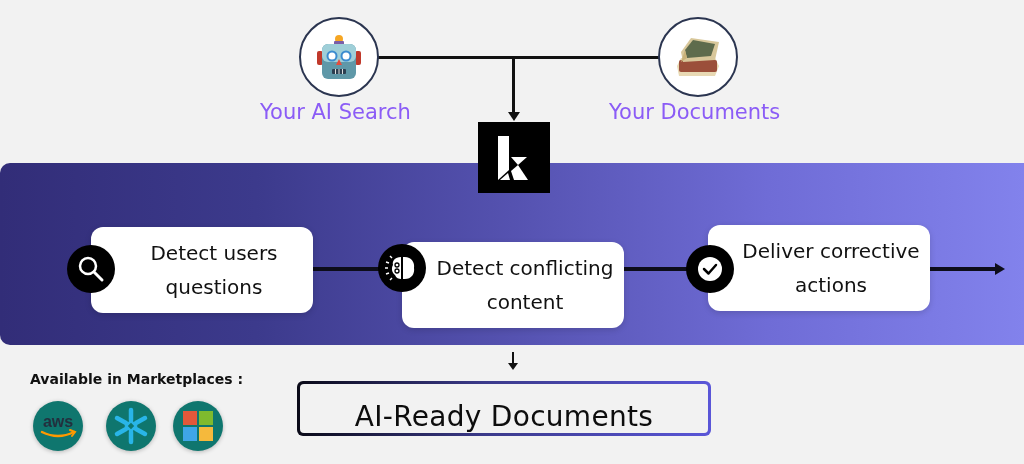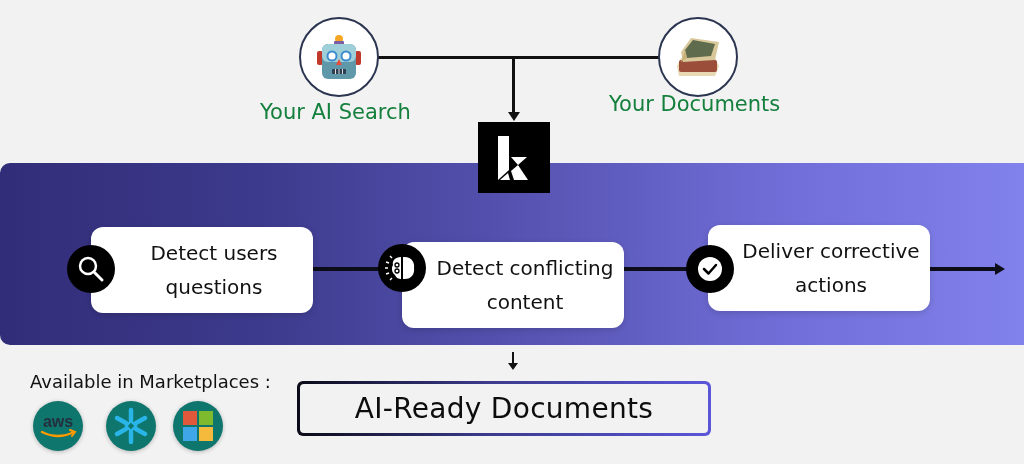--- a/index.html
+++ b/index.html
@@ -17,21 +17,21 @@
     position: absolute; width: 0; height: 0;
     border-left: 6px solid transparent; border-right: 6px solid transparent;
     border-top: 9px solid #111;
   }
   .circle {
     position: absolute; width: 80px; height: 80px; border-radius: 50%;
     background: #fff; border: 2px solid #2b3550; box-sizing: border-box;
     display: flex; align-items: center; justify-content: center;
   }
   .top-label {
-    position: absolute; font-size: 21px; color: #15803d; white-space: nowrap;
+    position: absolute; font-size: 21px; color: #8b5cf6; white-space: nowrap;
     font-family: "DejaVu Sans", sans-serif;
   }
   .logo {
     position: absolute; left: 478px; top: 122px; width: 72px; height: 71px;
     background: #000; z-index: 3;
   }
   .band {
     position: absolute; left: 0; top: 163px; width: 1024px; height: 182px;
     background: linear-gradient(90deg, #322d78 0%, #3c3a8c 25%, #5552b0 50%, #6f6cd6 75%, #8282ec 100%);
     border-radius: 10px 0 0 10px;
@@ -49,35 +49,35 @@
     display: flex; align-items: center; justify-content: center; text-align: center;
     font-size: 20px; line-height: 34px; color: #111;
     box-shadow: 0 2px 6px rgba(0,0,0,0.15);
   }
   .step-text { display: block; width: 190px; margin-left: 24px; }
   .step-icon {
     position: absolute; width: 48px; height: 48px; border-radius: 50%;
     background: #000; z-index: 4;
     display: flex; align-items: center; justify-content: center;
   }
-  .market-label { position: absolute; left: 30px; top: 371px; font-size: 18px; color: #111; }
+  .market-label { position: absolute; left: 30px; top: 371px; font-size: 14px; color: #111; font-weight: bold; }
   .market-icon {
     position: absolute; width: 50px; height: 50px; border-radius: 50%;
     background: #0f766e; box-shadow: 0 1px 4px rgba(0,0,0,0.25);
     display: flex; align-items: center; justify-content: center;
   }
   .final-box {
     position: absolute; left: 297px; top: 381px; width: 414px; height: 55px;
     border-radius: 6px; box-sizing: border-box;
     padding: 3px;
     background: linear-gradient(90deg, #0a0a18 0%, #3b3a8a 45%, #5a56d8 100%);
   }
   .final-inner {
     width: 100%; height: 100%; background: #f2f2f2; border-radius: 4px;
-    display: flex; align-items: center; justify-content: center;
+    display: flex; align-items: flex-end; justify-content: center;
     font-size: 28px; color: #0d0d0d; letter-spacing: 0.3px;
   }
 </style>
 </head>
 <body>
 
 <div class="hline" style="left:378px; top:56px; width:282px;"></div>
 <div class="vline" style="left:512px; top:56px; height:58px;"></div>
 <div class="arrow-down" style="left:508px; top:112px;"></div>
 
@@ -102,21 +102,21 @@
 
 <div class="circle" style="left:658px; top:17px;">
   <svg width="54" height="50" viewBox="0 0 54 50">
     <path d="M6 34 L10 26 L44 26 L48 34 L44 44 L8 44 Z" fill="#e8d9b4"></path>
     <rect x="8" y="28" width="38" height="12" rx="2" fill="#9b4f3a"></rect>
     <path d="M10 20 L20 6 L48 10 L44 28 L12 30 Z" fill="#d8c79a"></path>
     <path d="M14 18 L22 8 L44 12 L40 24 L16 26 Z" fill="#5e6b4c"></path>
     <path d="M10 30 L14 18 L16 26" fill="#c9b27a"></path>
   </svg>
 </div>
-<div class="top-label" style="left:609px; top:92px;">Your Documents</div>
+<div class="top-label" style="left:609px; top:100px;">Your Documents</div>
 
 <div class="logo">
   <svg width="72" height="71" viewBox="0 0 72 71">
     <path d="M20 14 L31 14 L31 48 L20 58 Z" fill="#fff"></path>
     <path d="M33 35 L49 35 L40 43 Z" fill="#fff"></path>
     <path d="M33 49 L40 43 L50 58 L36 58 Z" fill="#fff"></path>
     <path d="M22 58 L30 51 L32 58 Z" fill="#fff"></path>
   </svg>
 </div>
 

